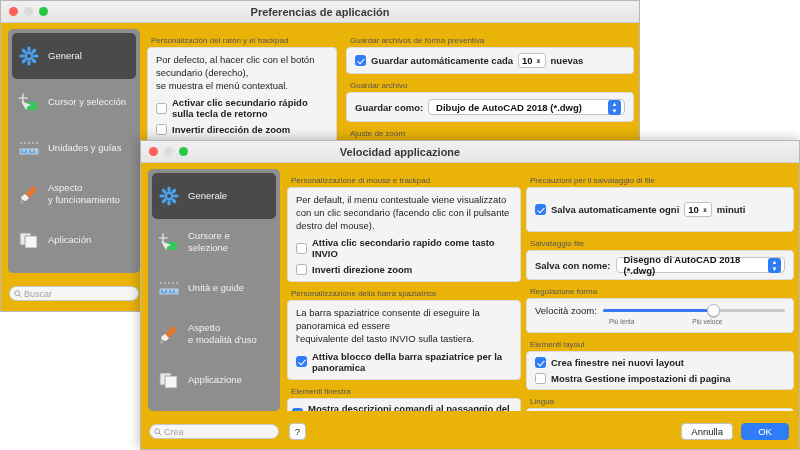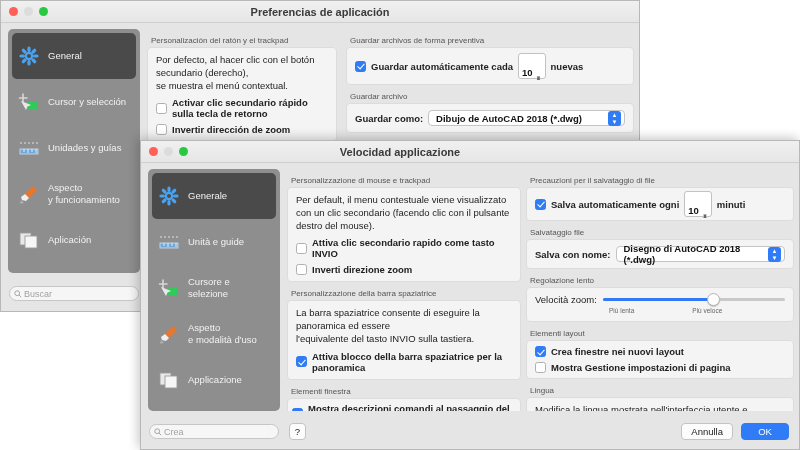--- a/index.html
+++ b/index.html
@@ -7,21 +7,21 @@
   body {
     font-family: "Liberation Sans", sans-serif;
     background:#ffffff;
     position:relative;
     -webkit-font-smoothing: antialiased;
   }
 
   
   .window {
     position:absolute;
-    background:#e5e5e5;
+    background:#eab308;
     border:1px solid #b8b8b8;
     overflow:hidden;
   }
   .titlebar {
     height:22px;
     background:linear-gradient(#f0f0f0,#e6e6e6);
     border-bottom:1px solid #cfcfcf;
     display:flex; align-items:center;
     position:relative;
   }
@@ -74,23 +74,23 @@
   .cb { width:11px; height:11px; border-radius:2.5px; flex:0 0 11px;
         border:1px solid #b0b0b0; background:#fff; position:relative; }
   .cb.on { background:#2f7cf6; border-color:#2f7cf6; }
   .cb.on:after {
     content:""; position:absolute; left:3px; top:0.5px;
     width:3px; height:6px; border:solid #fff; border-width:0 1.6px 1.6px 0;
     transform:rotate(42deg);
   }
 
   .stepfield {
-    display:inline-flex; align-items:flex-end;
+    display:inline-flex; align-items:center;
     border:1px solid #c2c2c2; background:#fff; border-radius:3px;
-    height:26px; padding:0 3px; font-size:9.5px; color:#111;
+    height:15px; padding:0 3px; font-size:9.5px; color:#111;
   }
   .stepper { margin-left:3px; display:flex; flex-direction:column;
              line-height:0; font-size:6px; color:#666; }
 
   .select {
     display:flex; align-items:center; justify-content:space-between;
     background:#fff; border:1px solid #c4c4c4; border-radius:4px;
     height:16px; padding:0 3px 0 7px; font-size:9.5px; color:#111;
   }
   .sel-arrow {
@@ -351,48 +351,48 @@
                 <line x1="16.7" y1="5.3" x2="15" y2="7"></line>
                 <line x1="7" y1="15" x2="5.3" y2="16.7"></line>
               </g>
             </g>
             <circle cx="11" cy="11" r="2" fill="#4a4a4a"></circle>
           </svg>
       </span>
       <span>Generale</span>
     </div>
     <div class="side-item">
+      <span class="side-ico ico-cursor">
+        <svg width="22" height="22" viewBox="0 0 22 22">
+            <rect x="9" y="11" width="10" height="8" fill="#34c759"></rect>
+            <g stroke="#d8d8d8" stroke-width="1.6" stroke-linecap="round">
+              <line x1="5" y1="3" x2="5" y2="11"></line>
+              <line x1="1.5" y1="7" x2="9" y2="7"></line>
+            </g>
+            <path d="M3 10 l5 9 1.5-3.6 3.6-1.4z" fill="#e8e8e8"></path>
+          </svg>
+      </span>
+      <span>Cursore e selezione</span>
+    </div>
+    <div class="side-item">
       <span class="side-ico ico-units">
         <svg width="22" height="22" viewBox="0 0 22 22">
             <rect x="2" y="12" width="18" height="5" fill="#6fa8dc" stroke="#cfe2f3" stroke-width="0.8"></rect>
             <g stroke="#fff" stroke-width="0.8">
               <line x1="6" y1="12" x2="6" y2="15"></line>
               <line x1="10" y1="12" x2="10" y2="16"></line>
               <line x1="14" y1="12" x2="14" y2="15"></line>
               <line x1="18" y1="12" x2="18" y2="16"></line>
             </g>
             <line x1="2" y1="6" x2="20" y2="6" stroke="#e0e0e0" stroke-width="1.2" stroke-dasharray="2 2"></line>
           </svg>
       </span>
       <span>Unità e guide</span>
     </div>
     <div class="side-item">
-      <span class="side-ico ico-cursor">
-        <svg width="22" height="22" viewBox="0 0 22 22">
-            <rect x="9" y="11" width="10" height="8" fill="#34c759"></rect>
-            <g stroke="#d8d8d8" stroke-width="1.6" stroke-linecap="round">
-              <line x1="5" y1="3" x2="5" y2="11"></line>
-              <line x1="1.5" y1="7" x2="9" y2="7"></line>
-            </g>
-            <path d="M3 10 l5 9 1.5-3.6 3.6-1.4z" fill="#e8e8e8"></path>
-          </svg>
-      </span>
-      <span>Cursore e selezione</span>
-    </div>
-    <div class="side-item">
       <span class="side-ico ico-brush">
         <svg width="22" height="22" viewBox="0 0 22 22">
             <path d="M15 3 l4 4 -8 8 -4-4z" fill="#e8762c"></path>
             <path d="M7 11 l4 4 -3 3 -4-1 -1-3z" fill="#f0f0f0"></path>
             <path d="M3 17 l3 3 -4 .8z" fill="#b0b0b0"></path>
           </svg>
       </span>
       <span style="white-space:pre-line">Aspetto
 e modalità d'uso</span>
     </div>
@@ -441,21 +441,21 @@
       <div class="row" style="margin-top:0">
         <span class="cb on"></span>
         <span>Mostra descrizioni comandi al passaggio del mouse</span>
       </div>
     </div>
 
   </div>
 
   <div class="pane pane-b">
     <div class="grp-label">Precauzioni per il salvataggio di file</div>
-    <div class="box" style="padding:3px 8px">
+    <div class="box" style="padding:14px 8px">
       <div class="row" style="margin-top:0">
         <span class="cb on"></span>
         <span>Salva automaticamente ogni</span>
         <span class="stepfield">
           <span>10</span>
           <span class="stepper">
               <span>▲</span>
               <span>▼</span>
             </span>
         </span>
@@ -467,21 +467,21 @@
     <div class="box" style="padding:6px 8px">
       <div class="row" style="margin-top:0">
         <span>Salva con nome:</span>
         <span class="select" style="flex:1">
           <span>Disegno di AutoCAD 2018 (*.dwg)</span>
           <span class="sel-arrow">▲<br>▼</span>
         </span>
       </div>
     </div>
 
-    <div class="grp-label">Regolazione lento</div>
+    <div class="grp-label">Regolazione forma</div>
     <div class="box" style="padding:5px 8px 7px">
       <div class="slider-wrap" style="margin-top:0">
         <span style="font-size:9.5px;color:#222">Velocità zoom:</span>
         <span class="slider">
           <span class="track"></span>
           <span class="track-f" style="width:62%"></span>
           <span class="knob" style="left:57%"></span>
         </span>
       </div>
       <div class="slider-cap" style="padding-left:74px">

